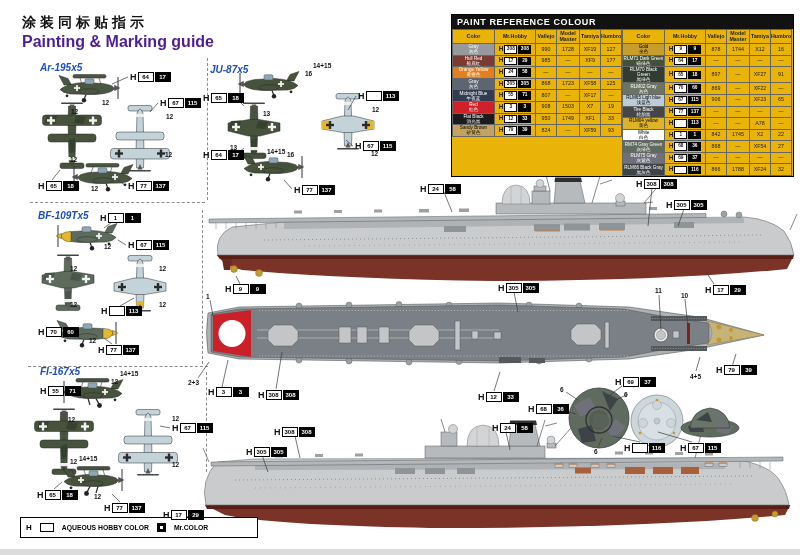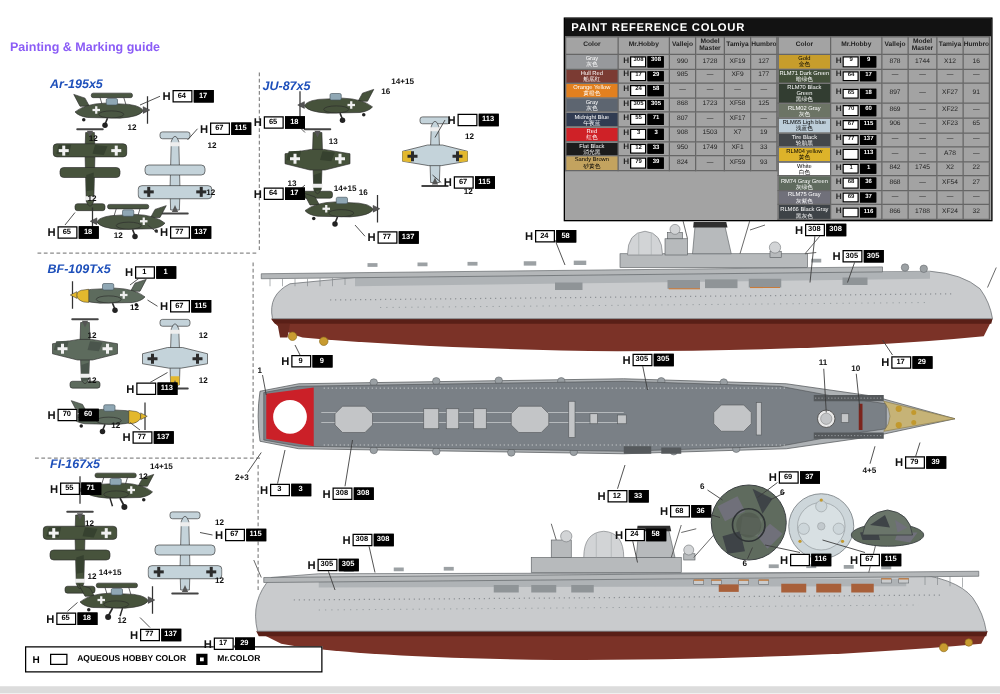--- a/index.html
+++ b/index.html
@@ -1,35 +1,35 @@
 <!DOCTYPE html>
 <html><head>
 <meta charset="utf-8">
 <style>
   html,body{margin:0;padding:0;background:#fff;}
   #page{position:relative;width:800px;height:555px;background:#ffffff;overflow:hidden;
         font-family:"Liberation Sans",sans-serif;}
   .abs{position:absolute;}
   .t-cn{left:22px;top:14px;font-size:14px;font-weight:bold;letter-spacing:4px;color:#111;}
-  .t-en{left:8px;top:33px;font-size:10px;font-weight:bold;color:#8b5cf6;}
+  .t-en{left:22px;top:33px;font-size:16px;font-weight:bold;color:#4c1d95;}
   .sec{position:absolute;font-size:10px;font-weight:bold;font-style:italic;color:#1d4fba;z-index:6;}
   .dash-v{position:absolute;border-left:1px dashed #8a8a8a;width:0;z-index:2;}
   .dash-h{position:absolute;border-top:1px dashed #8a8a8a;height:0;z-index:2;}
   
   .chip{position:absolute;display:flex;align-items:center;gap:1px;z-index:7;white-space:nowrap;}
   .chip .hh{font-size:9px;font-weight:bold;color:#111;line-height:9px;}
   .chip .wb{display:inline-block;border:1px solid #000;background:#fff;color:#000;
             font-size:6px;font-weight:bold;line-height:8px;height:8px;min-width:12px;
             padding:0 1px;text-align:center;}
   .chip .bb{display:inline-block;border:1px solid #000;background:#000;color:#fff;
             font-size:6px;font-weight:bold;line-height:8px;height:8px;min-width:12px;
             padding:0 1px;text-align:center;}
   .plabel{position:absolute;font-size:6.5px;font-weight:bold;color:#111;z-index:7;white-space:nowrap;}
   
-  #ptable{position:absolute;left:451px;top:14px;width:341px;z-index:6;background:#a3a3a3;
+  #ptable{position:absolute;left:451px;top:14px;width:341px;z-index:6;background:#eab308;
           border:1px solid #000;}
   #pt-title{background:#121212;color:#fff;font-size:9px;font-weight:bold;
             letter-spacing:0.6px;padding:2px 5px;}
   #pt-body{display:flex;align-items:flex-start;}
   .ptab{border-collapse:collapse;table-layout:fixed;width:169px;}
   .ptab th,.ptab td{border:0.5px solid #666;font-size:5.3px;text-align:center;
        padding:0;height:10.6px;line-height:1.05;overflow:hidden;color:#222;}
   .ptab th{font-weight:bold;height:13px;white-space:pre-line;}
   .sw{font-size:4.6px;line-height:1.1;}
   .mh{display:flex;align-items:center;justify-content:center;gap:1px;}
@@ -51,20 +51,21 @@
   #footband{position:absolute;left:0;top:549px;width:800px;height:6px;background:#dcdcdc;z-index:5;}
   .plane{position:absolute;z-index:3;}
   .shipsvg{position:absolute;z-index:1;}
   #overlay{position:absolute;left:0;top:0;z-index:4;pointer-events:none;}
 </style>
 </head>
 <body>
 
 <div id="page">
 
+  <div class="abs t-cn">涂装同标贴指示</div>
   <div class="abs t-en">Painting &amp; Marking guide</div>
 
   <div class="sec" style="left:40px;top:62px;">Ar-195x5</div>
   <div class="sec" style="left:210px;top:64px;">JU-87x5</div>
   <div class="sec" style="left:38px;top:210px;text-align:center;">BF-109Tx5</div>
   <div class="sec" style="left:40px;top:366px;">FI-167x5</div>
 
   <div class="dash-v" style="left:207px;top:58px;height:142px;"></div>
   <div class="dash-h" style="left:30px;top:202px;width:175px;"></div>
   <div class="dash-v" style="left:202px;top:210px;height:154px;"></div>

